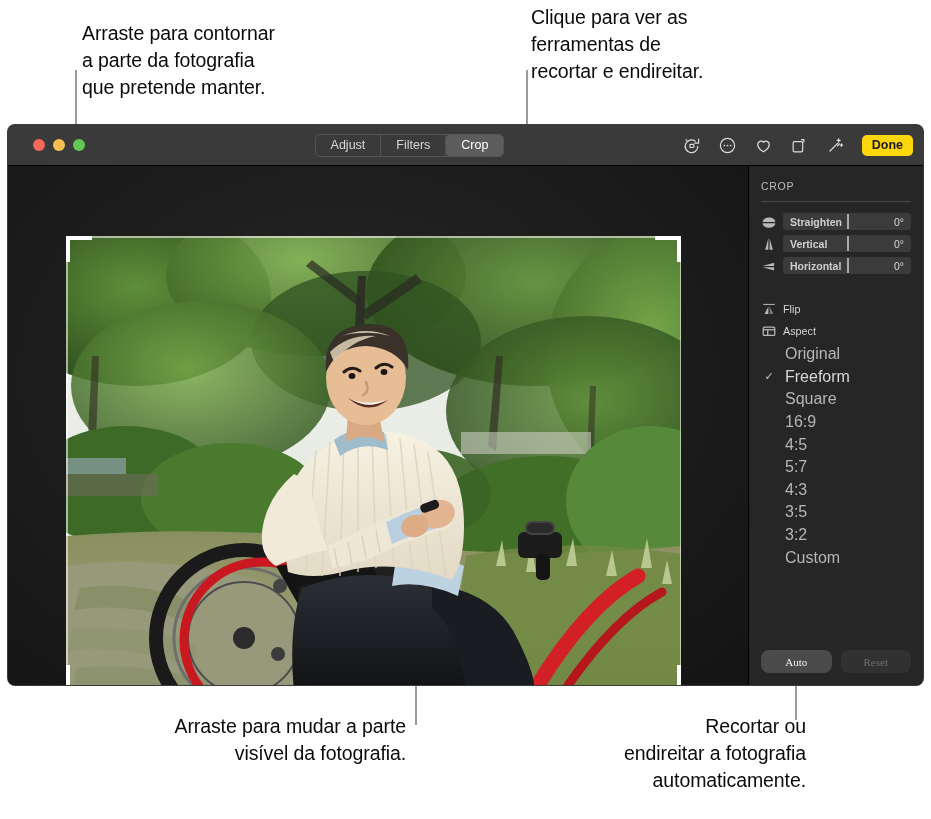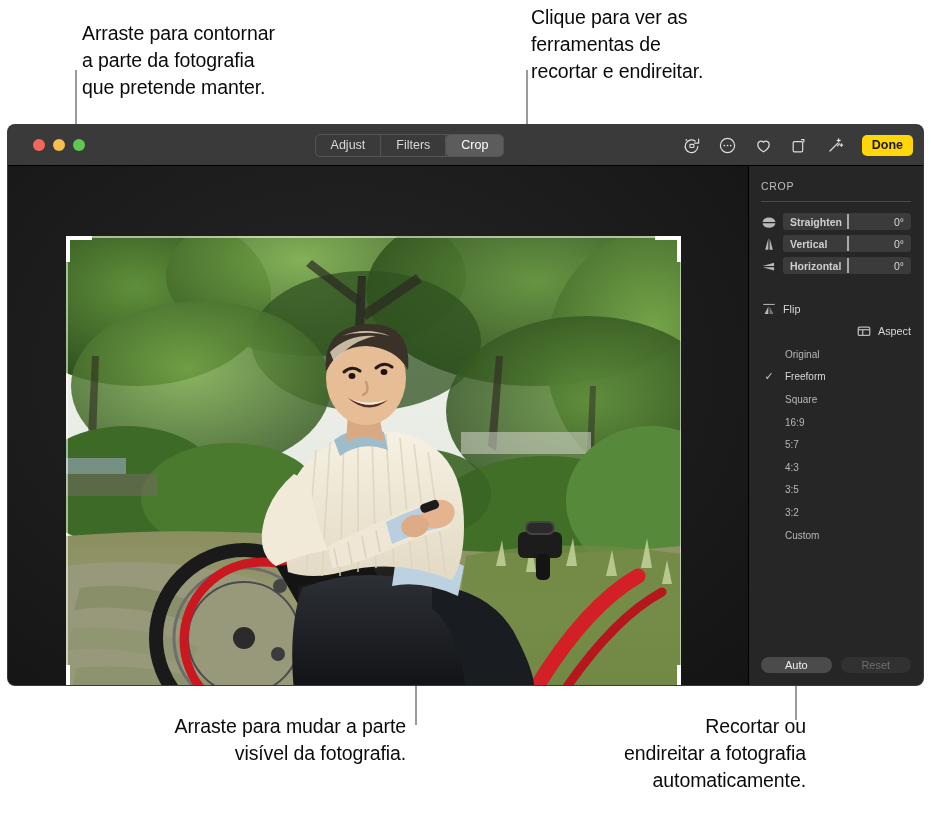--- a/index.html
+++ b/index.html
@@ -196,35 +196,35 @@
   .opt-label { font-size: 10.8px; color: #d6d6d6; }
 
   .aspect-row {
     display: flex; align-items: center;
     height: 22.6px;
     padding-left: 2px;
   }
   .check {
     width: 12px; font-size: 11px; color: #c9c9c9; flex: none; text-align: center;
   }
-  .aspect-label { font-size: 10px; color: #b6b6b6; padding-left: 10px; }
+  .aspect-label { font-size: 16px; color: #b6b6b6; padding-left: 10px; }
   .aspect-row.sel .aspect-label { color: #d8d8d8; }
 
   #bottom-btns {
     position: absolute;
     left: 12px; right: 12px;
     bottom: 12px;
     display: flex; gap: 9px;
   }
   .pill {
     flex: 1;
-    height: 16px;
+    height: 23px;
     border-radius: 8px;
     font-size: 11px;
-    display: flex; align-items: center; justify-content: center;
+    display: flex; align-items: center; justify-content: center; font-family: Liberation Serif, serif;
   }
   #auto-btn { background: #4b4b4b; color: #f0f0f0; }
   #reset-btn { background: #313131; color: #6e6e6e; }
 </style>
 </head>
 <body>
 
 <div id="root">
 
   <div class="callout tl">Arraste para contornar
@@ -531,21 +531,21 @@
           <span class="opt-icon">
             <svg viewBox="0 0 24 22" fill="currentColor">
               <path d="M3 3h18v1.6H3z"></path>
               <path d="M11 7 L5 19 H11 Z"></path>
               <path d="M13 7 L19 19 H13 Z" opacity="0.55"></path>
             </svg>
           </span>
           <span class="opt-label">Flip</span>
         </div>
 
-        <div class="opt-row" style="margin-top:4px;justify-content:flex-end;">
+        <div class="opt-row" style="margin-top:4px;">
           <span class="opt-icon">
             <svg viewBox="0 0 24 22" fill="none" stroke="currentColor" stroke-width="2">
               <rect x="3" y="5" width="18" height="13" rx="1.5"></rect>
               <path d="M3 9h18" stroke-width="2"></path>
               <path d="M10 9v9" stroke-width="2"></path>
             </svg>
           </span>
           <span class="opt-label">Aspect</span>
         </div>
 
@@ -561,20 +561,24 @@
           <div class="aspect-row">
             <span class="check"></span>
             <span class="aspect-label">Square</span>
           </div>
           <div class="aspect-row">
             <span class="check"></span>
             <span class="aspect-label">16:9</span>
           </div>
           <div class="aspect-row">
             <span class="check"></span>
+            <span class="aspect-label">4:5</span>
+          </div>
+          <div class="aspect-row">
+            <span class="check"></span>
             <span class="aspect-label">5:7</span>
           </div>
           <div class="aspect-row">
             <span class="check"></span>
             <span class="aspect-label">4:3</span>
           </div>
           <div class="aspect-row">
             <span class="check"></span>
             <span class="aspect-label">3:5</span>
           </div>

